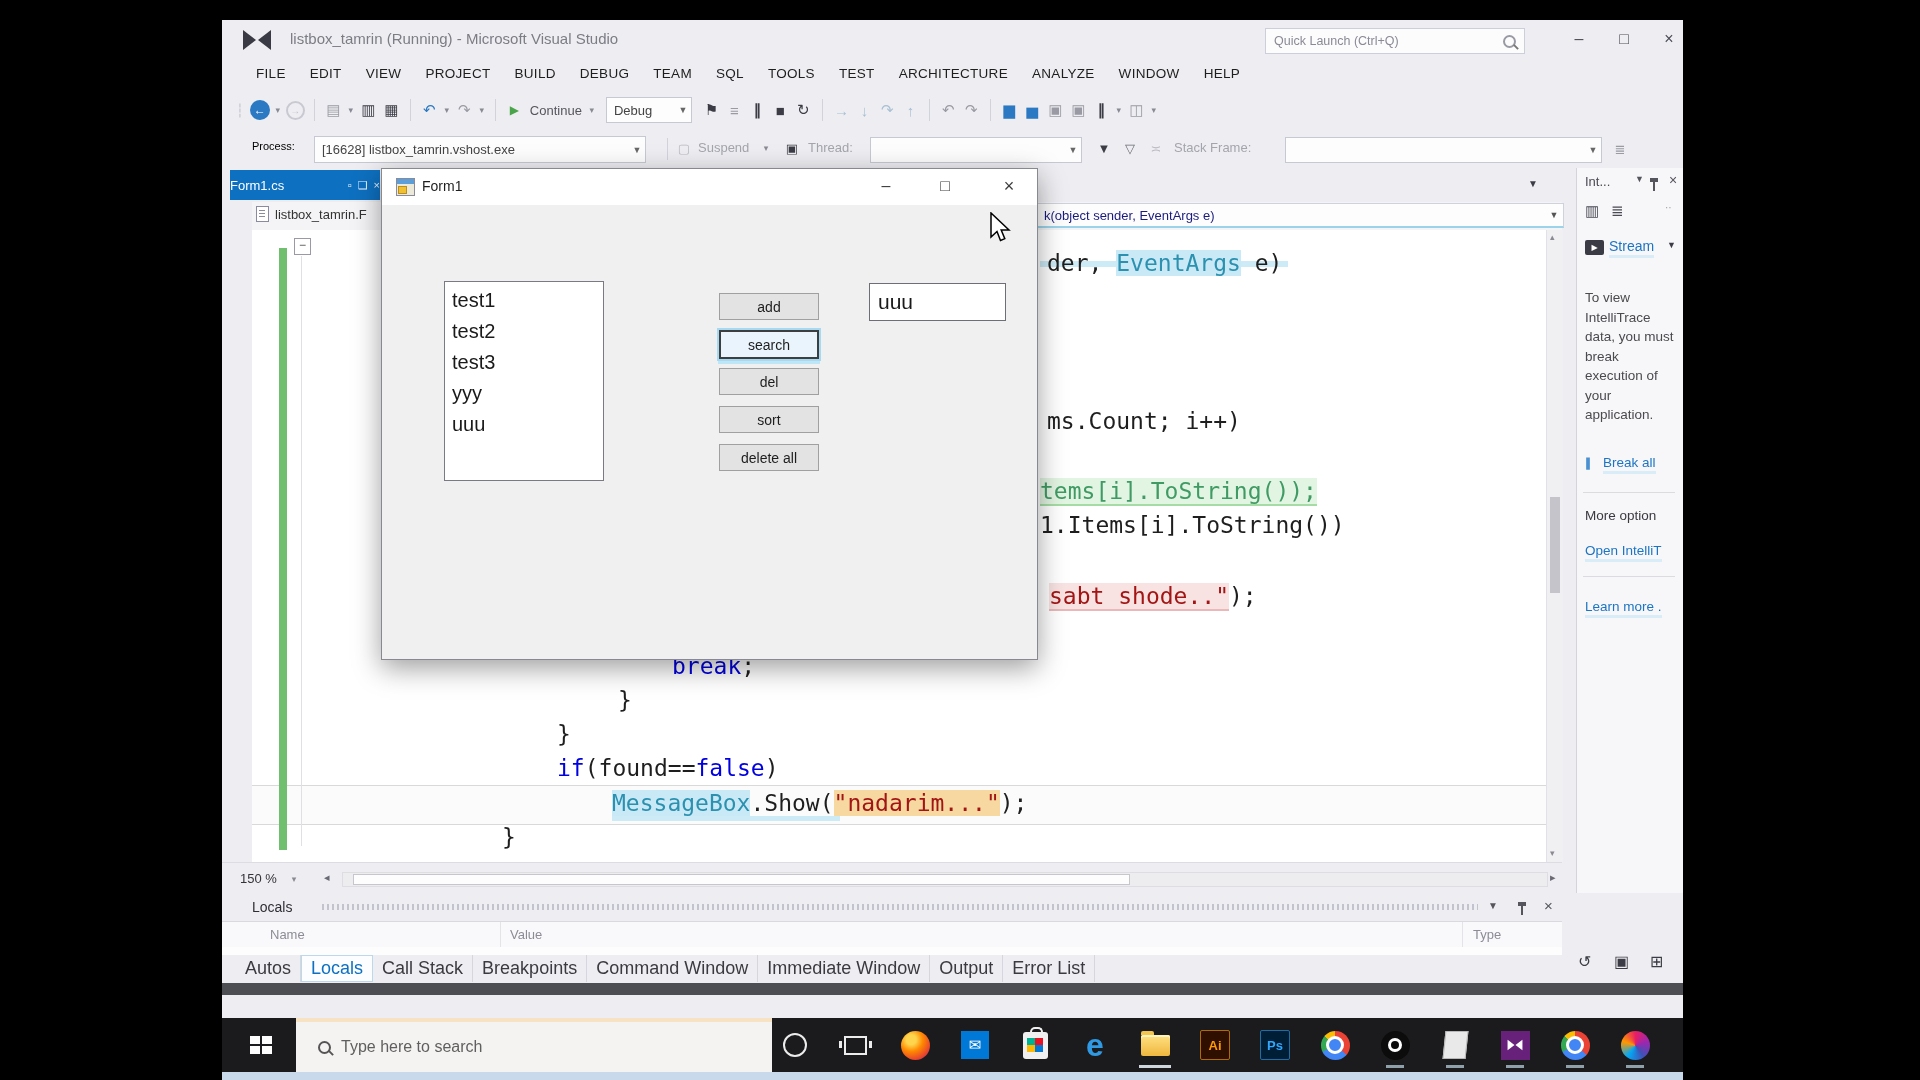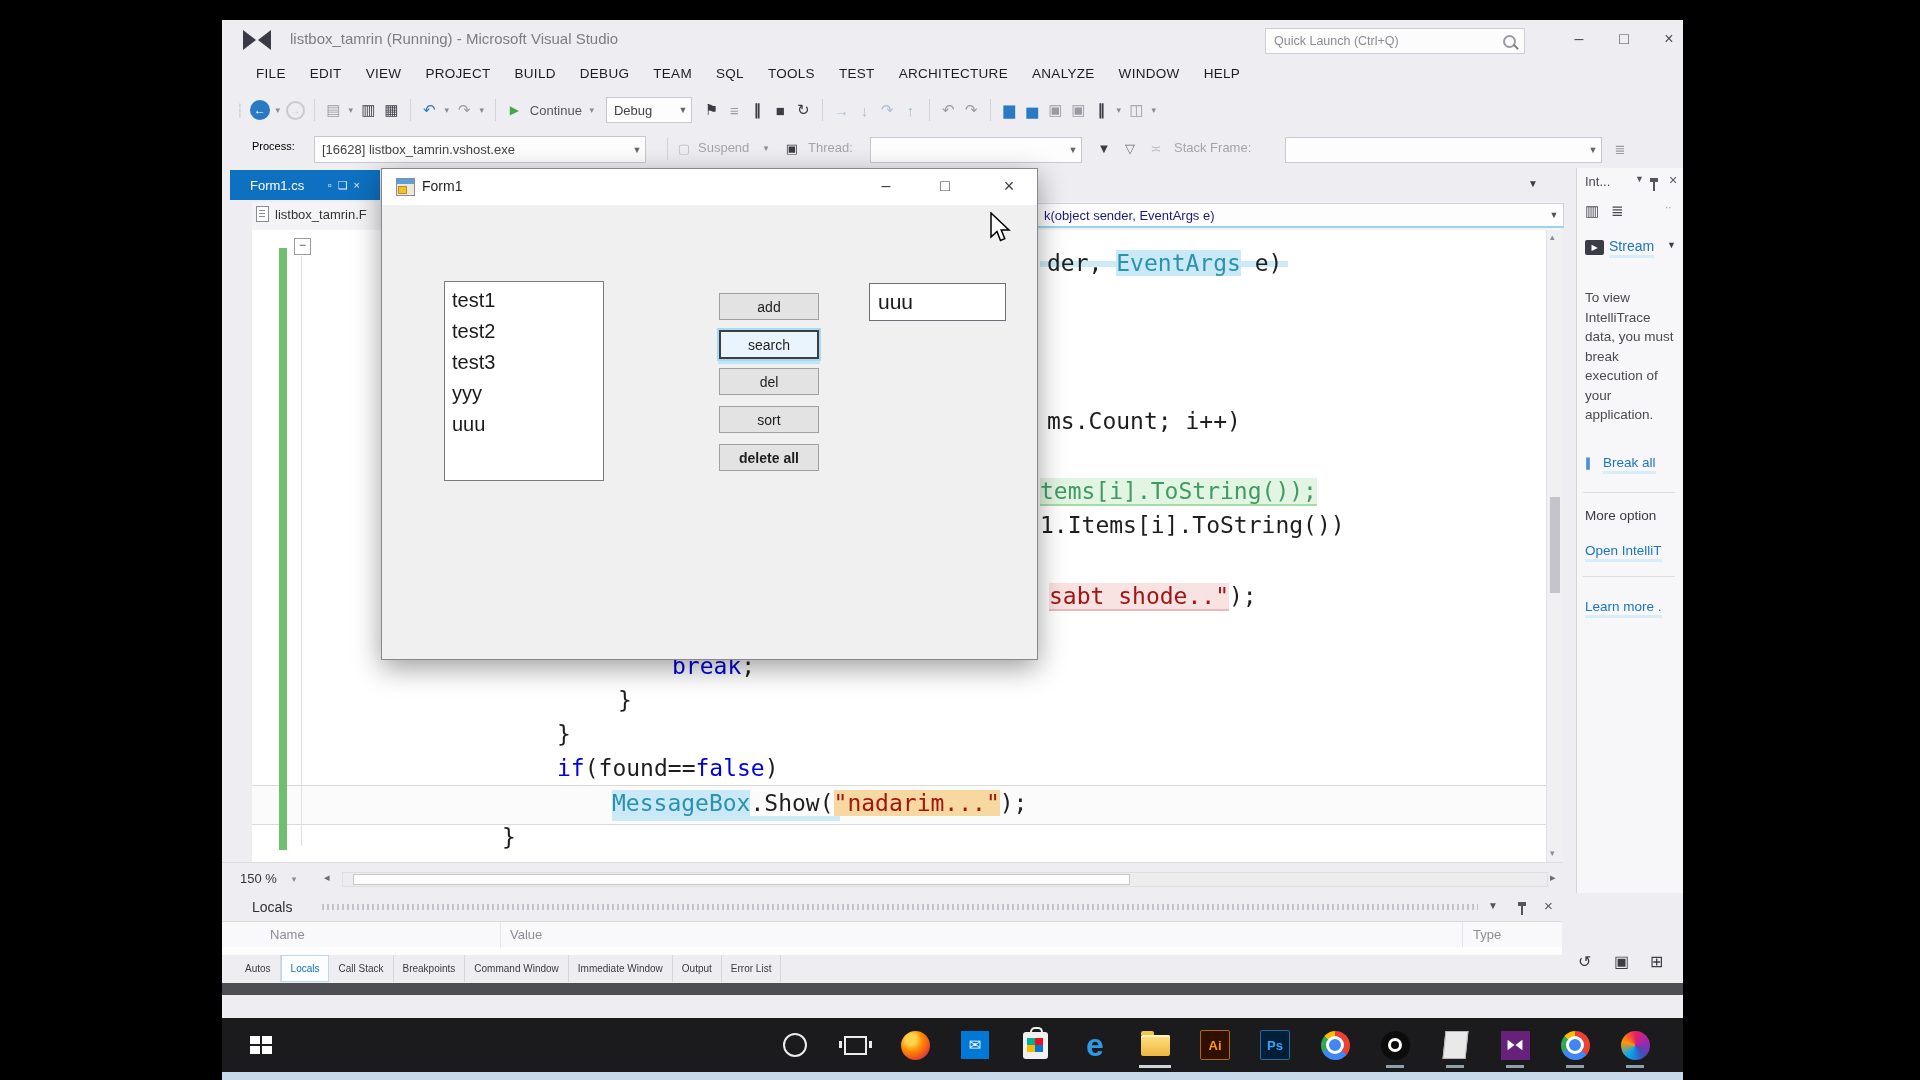--- a/index.html
+++ b/index.html
@@ -32,21 +32,21 @@
   .tool-label{font-size:13px;color:#55555e;margin:0 4px}
   .combo{position:absolute;background:#fdfdfe;border:1px solid #c6c8d4;display:flex;align-items:center;font-size:13px;color:#444}
   .combo .cv{flex:1;padding:0 7px;white-space:nowrap;overflow:hidden}
   .combo .car{width:16px;color:#666;font-size:9px;text-align:center}
   .combo.empty .cv{color:#bbb}
   .proc-label{font-size:11px;color:#000000}
   .proc-dim{font-size:13px;color:#a4a4ad}
   .pi{display:inline-flex;align-items:center;justify-content:center;width:20px;height:20px;font-size:13px}
 
   
-  .tab-doc{position:absolute;left:8px;top:150px;width:150px;height:30px;background:#0e70c0;color:#fff;display:flex;align-items:center;padding:0 20px;box-sizing:border-box}
+  .tab-doc{position:absolute;left:8px;top:150px;width:150px;height:30px;background:#0e70c0;color:#fff;display:flex;align-items:center;padding:0 0;box-sizing:border-box}
   .tab-doc .lbl{font-size:13px;flex:1}
   .tab-ic{font-size:11px;margin-left:6px;color:#e8f2fb}
   .breadcrumb{position:absolute;left:30px;top:182px;width:1310px;height:28px;background:#f4f4f6;border-bottom:1px solid #e2e2e6}
   .crumb-left{position:absolute;left:4px;top:4px;display:flex;align-items:center;font-size:13px;color:#333}
   .docicon{display:inline-block;width:11px;height:14px;background:#fff;border:1px solid #8a8aa0;margin-right:6px;position:relative}
   .docicon::after{content:'';position:absolute;left:2px;top:3px;width:6px;height:1px;background:#8a8aa0;box-shadow:0 3px 0 #8a8aa0,0 6px 0 #8a8aa0}
   .method-combo{position:absolute;left:814px;top:183px;width:528px;height:25px;background:#fdfdfe;border:1px solid #cfd2dc;border-bottom:2px solid #9bd4ea;display:flex;align-items:center;box-sizing:border-box}
   .method-combo .cv{flex:1;font-size:13px;color:#1b1b7e;padding:0 7px;white-space:nowrap;overflow:hidden}
 
   .editor{position:absolute;left:30px;top:210px;width:1294px;height:632px;background:#ffffff;overflow:hidden}
@@ -94,21 +94,21 @@
   .zoom-row{position:absolute;left:0;top:842px;width:1340px;height:31px;background:#eeeef2;border-top:1px solid #dcdce2}
   .hscroll{position:absolute;left:120px;top:9px;width:1204px;height:13px;background:#ededf0;border:1px solid #dddde2}
   .hthumb{position:absolute;left:10px;top:1px;width:775px;height:9px;background:#fdfdfd;border:1px solid #c6c6cc}
   .locals{position:absolute;left:0;top:873px;width:1340px;height:62px;background:#eeeef2}
   .dots{position:absolute;left:100px;top:11px;width:1156px;height:6px;
         background:repeating-linear-gradient(90deg,#c3c3cd 0 2px,transparent 2px 5px)}
   .lheader{position:absolute;left:0;top:28px;width:1340px;height:26px;background:#f9f9fb;border-top:1px solid #dadade;border-bottom:1px solid #dadade}
   .lcol{position:absolute;top:5px;font-size:13px;color:#8c8c96}
   .lcol-sep{position:absolute;top:0;width:1px;height:26px;background:#e4e4e8}
   .ptabs{position:absolute;left:14px;top:935px;height:27px;display:flex;align-items:stretch}
-  .ptab{display:flex;align-items:center;padding:0 9px;font-size:10px;color:#3a3a40;border-right:1px solid #d6d6dc}
+  .ptab{display:flex;align-items:center;padding:0 9px;font-size:18px;color:#3a3a40;border-right:1px solid #d6d6dc}
   .ptab.active{background:#fbfdff;color:#0e70c0;border:1px solid #bcd8ea}
   .br-icons{position:absolute;top:932px;font-size:16px;color:#3c3c46}
   .darkstrip{position:absolute;left:0;top:963px;width:1461px;height:12px;background:#4d4d54}
   .statusbar{position:absolute;left:0;top:975px;width:1461px;height:23px;background:#ca5100;color:#fff}
   .st{position:absolute;top:4px;font-size:13px;color:#fff}
 
   
   .taskbar{position:absolute;left:0;top:998px;width:1461px;height:54px;background:#1b1b1d}
   .startbtn{position:absolute;left:24px;top:13px;width:30px;height:28px;display:flex;align-items:center;justify-content:center}
   .winlogo{display:grid;grid-template-columns:10px 10px;grid-template-rows:8px 8px;gap:2px}
@@ -371,38 +371,42 @@
           <div class="fitem">test2</div>
           <div class="fitem">test3</div>
           <div class="fitem">yyy</div>
           <div class="fitem">uuu</div>
         </div>
       <div id="form-buttons">
           <div class="fbtn" style="top: 124px;">add</div>
           <div class="fbtn focused" style="top: 161px;">search</div>
           <div class="fbtn" style="top: 199px;">del</div>
           <div class="fbtn" style="top: 237px;">sort</div>
-          <div class="fbtn" style="top: 275px; font-weight: bold;">delete all</div>
+          <div class="fbtn" style="top: 275px;">delete all</div>
         </div>
       <input class="ftext" value="uuu" style="">
     </div>
 
     <svg class="abs" style="left:766px;top:192px;z-index:60" width="24" height="32" viewBox="0 0 24 32">
       <path d="M3 1 L3 25 L9 19.5 L12.5 28.5 L16.8 26.7 L13.2 18 L21 18 Z" fill="#fff" stroke="#000" stroke-width="1.5"></path>
     </svg>
 
     <div class="taskbar">
       <div class="startbtn">
         <span class="winlogo">
             <i></i>
             <i></i>
             <i></i>
             <i></i>
           </span>
       </div>
+      <div class="tsearch">
+        <span class="lens" style="margin-left:22px"></span>
+        <input placeholder="Type here to search" style="">
+      </div>
       <div class="tbrow">
           <div class="tbi">
             <span class="cortana-ring"></span>
           </div>
           <div class="tbi">
             <span class="tv-rect"></span>
           </div>
           <div class="tbi">
             <span class="ffx"></span>
           </div>

